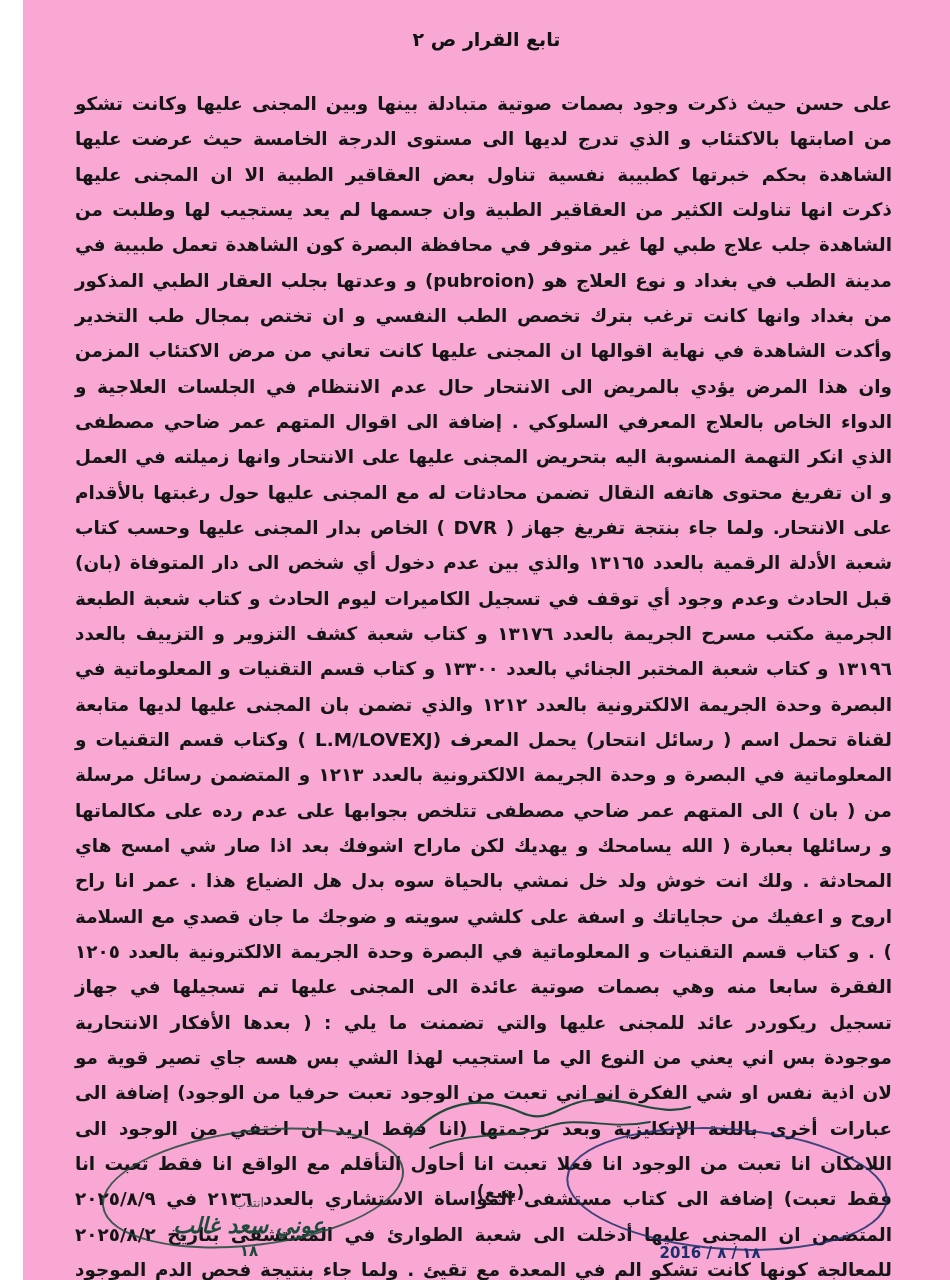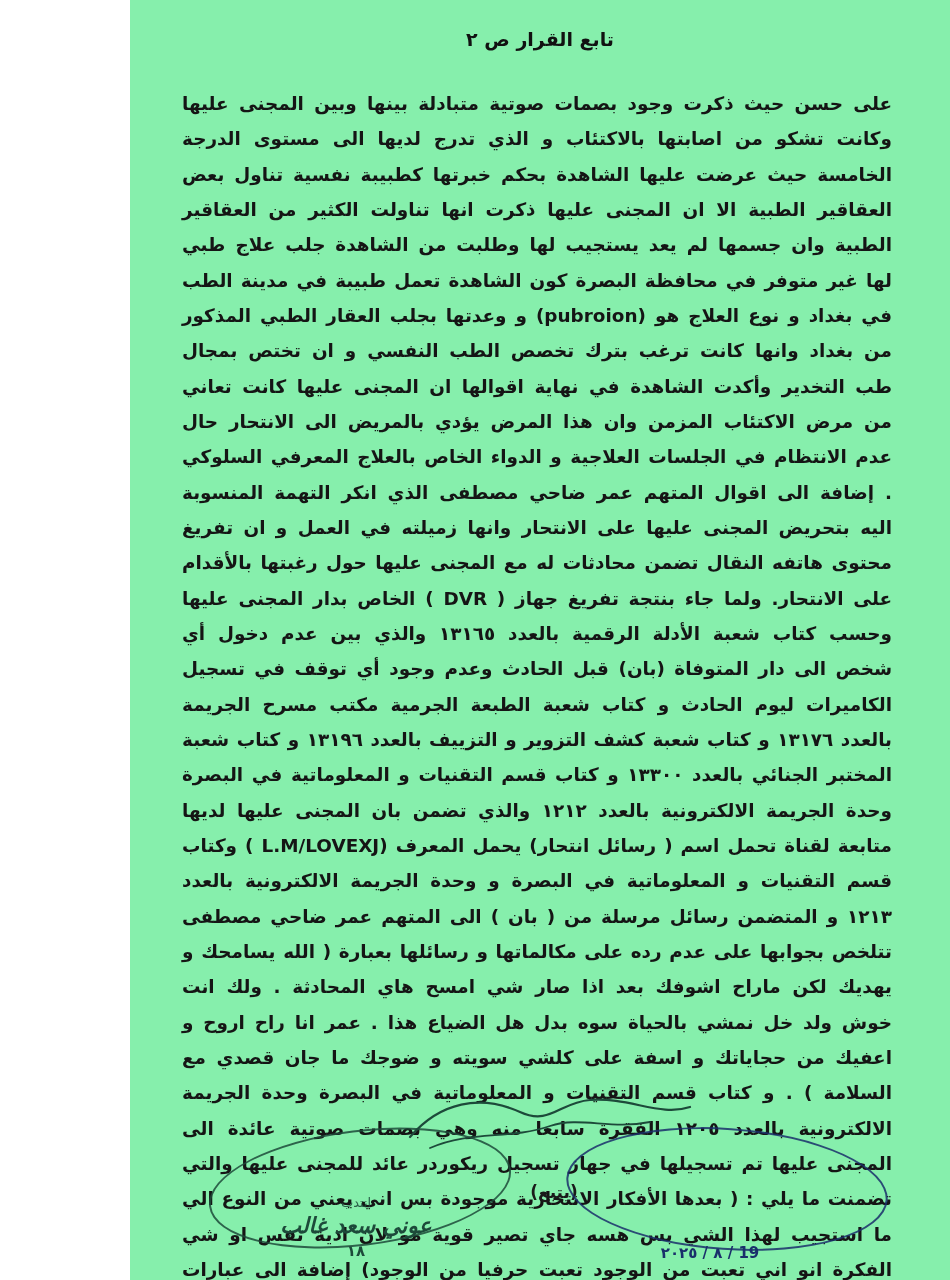--- a/index.html
+++ b/index.html
@@ -10,23 +10,23 @@
   body {
     width: 950px;
     height: 1280px;
     position: relative;
     overflow: hidden;
     font-family: "DejaVu Sans", sans-serif;
     color: #111111;
   }
   .page {
     position: relative;
-    width: 820px;
+    width: 927px;
     height: 1280px;
-    background: #86efac;
+    background: #f9a8d4;
     box-sizing: border-box;
   }
   .doc-header {
     text-align: center;
     font-size: 19px;
     font-weight: 600;
     color: #111;
     padding-top: 28px;
     letter-spacing: 0px;
   }
@@ -146,21 +146,21 @@
     <div class="stamp-oval stamp-left"></div>
     <div class="sig sig-left">
       <div class="role">انتدب</div>
       <div class="name">عوني سعد غالب</div>
       <div class="date">١٨</div>
     </div>
 
     <div class="stamp-oval stamp-right"></div>
     <div class="sig sig-right">
       <div class="role"></div>
-      <div class="date">19 / ٨ / ٢٠٢٥</div>
+      <div class="date">١٨ / ٨ / 2016</div>
     </div>
 
     <svg class="scribble scribble-green" viewBox="0 0 300 80">
       <path d="M10,55 C40,20 80,12 120,30 C150,44 160,20 190,18 C230,15 260,35 290,25" fill="none" stroke="#1d4a3a" stroke-width="2.2" stroke-linecap="round"></path>
       <path d="M30,66 C70,48 110,58 150,44 C180,34 210,48 250,40" fill="none" stroke="#1d4a3a" stroke-width="1.8" stroke-linecap="round"></path>
     </svg>
 
   </div>
 </div>
 

